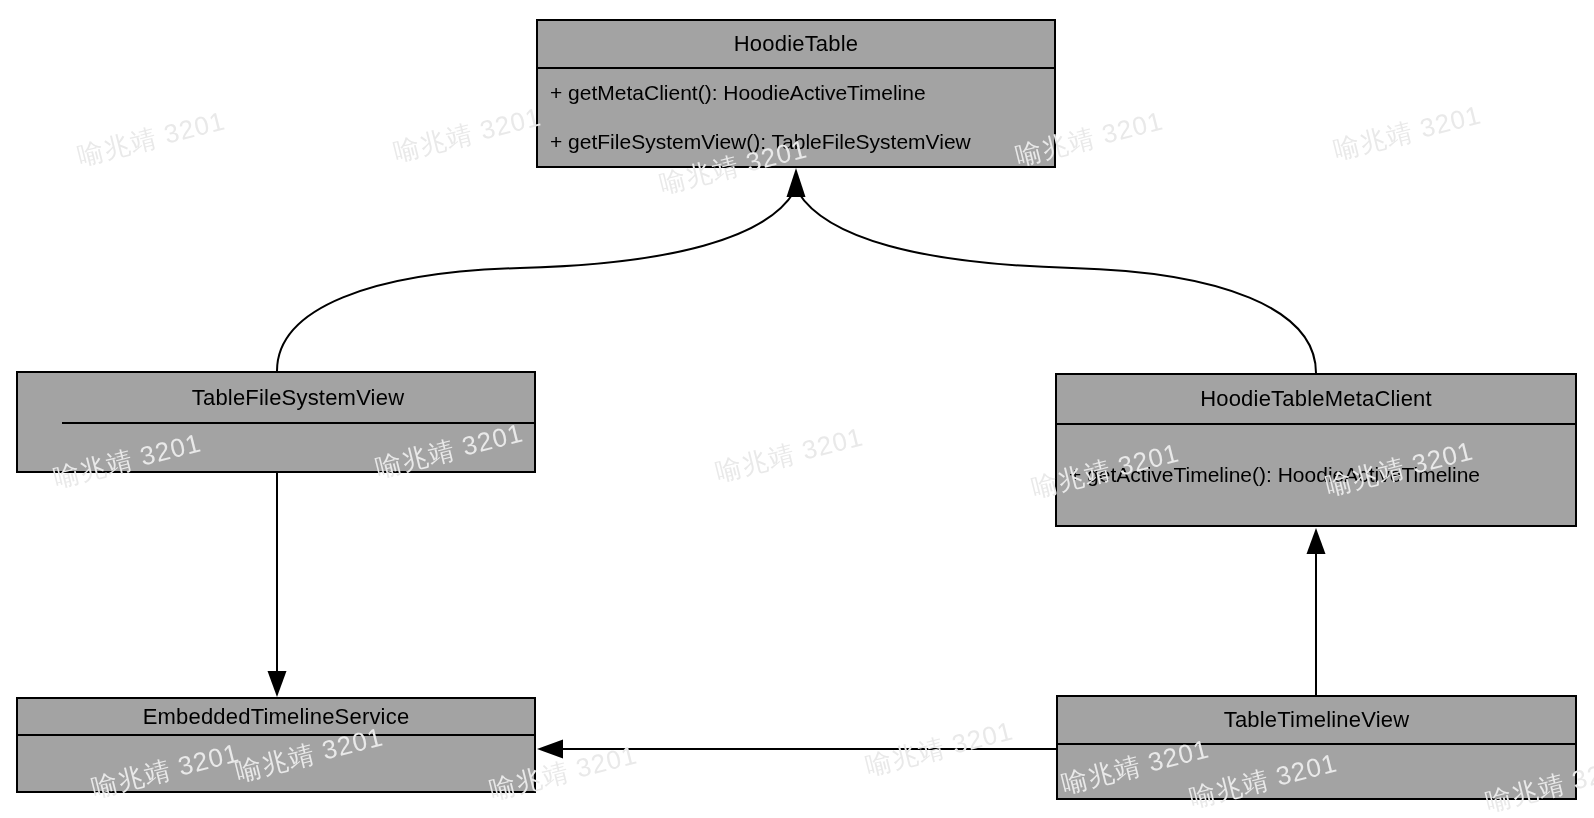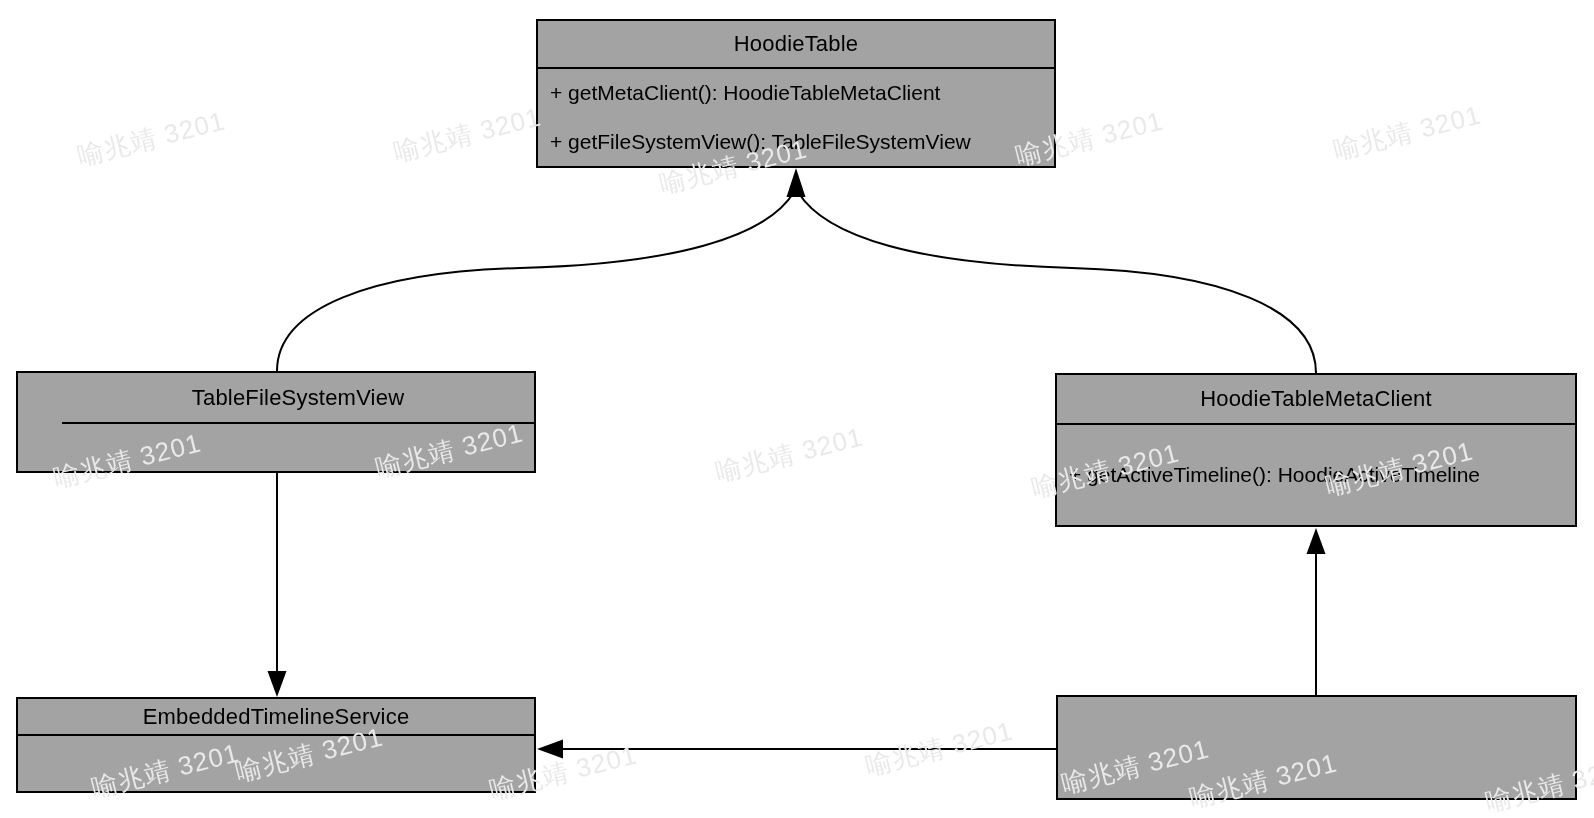--- a/index.html
+++ b/index.html
@@ -80,21 +80,21 @@
     <line x1="1316" y1="695" x2="1316" y2="552" stroke="#000000" stroke-width="2"></line>
     <polygon points="1316,528 1306.5,554 1325.5,554" fill="#000000"></polygon>
 
     <line x1="1056" y1="749" x2="561" y2="749" stroke="#000000" stroke-width="2"></line>
     <polygon points="537,749 563,739.5 563,758.5" fill="#000000"></polygon>
   </svg>
 
   <div class="uml-class" style="left:536px; top:19px; width:520px; height:149px;">
     <div class="uml-title" style="height:48px;">HoodieTable</div>
     <div class="uml-methods">
-      <div class="uml-method">+ getMetaClient(): HoodieTableMetaClient</div>
+      <div class="uml-method">+ getMetaClient(): HoodieActiveTimeline</div>
       <div class="uml-method">+ getFileSystemView(): TableFileSystemView</div>
     </div>
   </div>
 
   <div class="uml-class" style="left:16px; top:371px; width:520px; height:102px;padding-left:44px;">
     <div class="uml-title" style="height:51px;">TableFileSystemView</div>
     <div class="uml-methods"></div>
   </div>
 
   <div class="uml-class" style="left:1055px; top:373px; width:522px; height:154px;">
@@ -103,20 +103,21 @@
       <div class="uml-method">+ getActiveTimeline(): HoodieActiveTimeline</div>
     </div>
   </div>
 
   <div class="uml-class" style="left:16px; top:697px; width:520px; height:96px;">
     <div class="uml-title" style="height:37px;">EmbeddedTimelineService</div>
     <div class="uml-methods"></div>
   </div>
 
   <div class="uml-class" style="left:1056px; top:695px; width:521px; height:105px;">
+    <div class="uml-title" style="height:48px;">TableTimelineView</div>
     <div class="uml-methods"></div>
   </div>
 
   <div class="wm-layer">
     <span class="wm" style="left:74px;  top:140px;">喻兆靖 3201</span>
     <span class="wm" style="left:390px; top:136px;">喻兆靖 3201</span>
     <span class="wm" style="left:656px; top:168px;">喻兆靖 3201</span>
     <span class="wm" style="left:1012px;top:140px;">喻兆靖 3201</span>
     <span class="wm" style="left:1330px;top:134px;">喻兆靖 3201</span>
 

